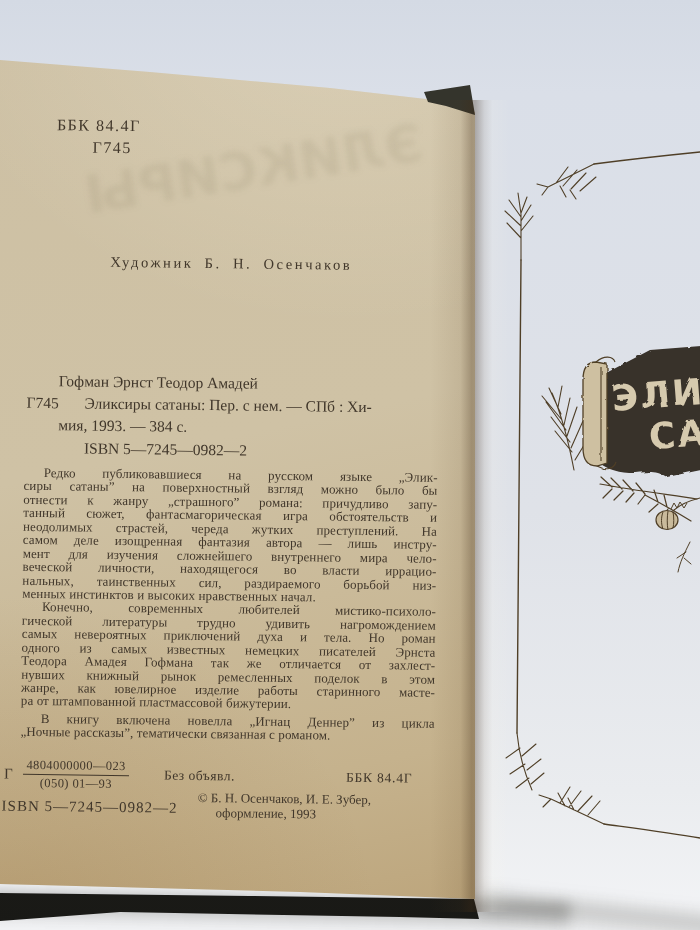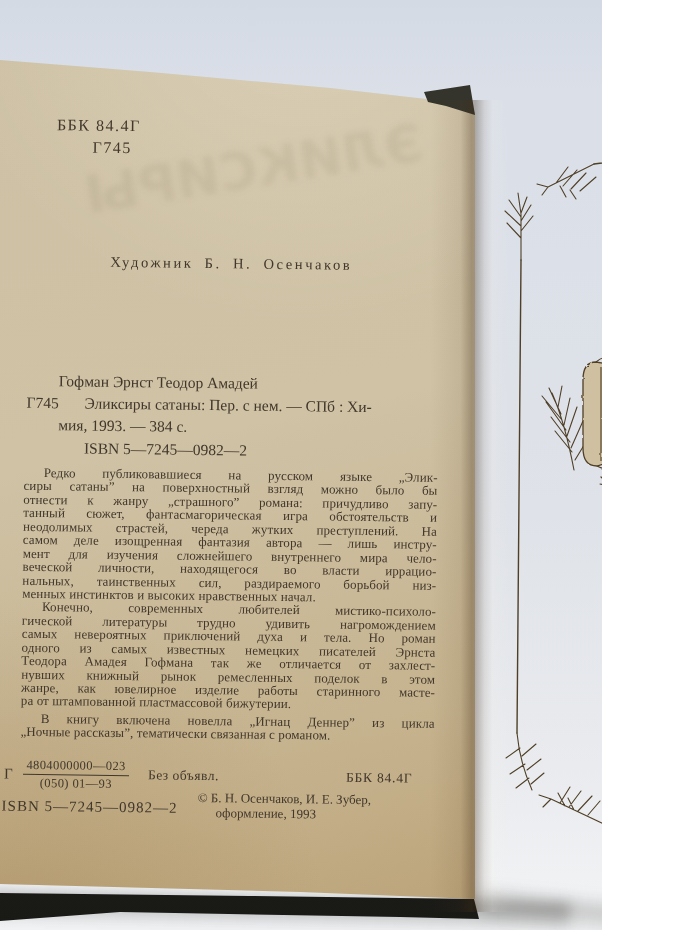--- a/index.html
+++ b/index.html
@@ -1,17 +1,17 @@
 <!DOCTYPE html>
 <html><head>
 <meta charset="utf-8">
 <style>
   html,body{margin:0;padding:0;}
   .scene{
-    position:relative; width:602px; height:930px; overflow:hidden;
+    position:relative; width:700px; height:930px; overflow:hidden;
     background:linear-gradient(180deg,#d4dae4 0%,#dadfe8 10%,#dfe2e8 55%,#eaecef 85%,#f3f4f6 100%);
     font-family:"Liberation Serif", serif;
   }
 
   
   .floor-shadow{
     position:absolute; left:-10px; top:898px; width:580px; height:30px;
     background:linear-gradient(180deg, rgba(55,55,50,0.45), rgba(55,55,50,0));
     filter:blur(7px); transform:rotate(1.1deg);
   }
@@ -91,21 +91,21 @@
   .para{margin:0;}
   .para .jline{text-align:justify; text-align-last:justify; white-space:normal; height:13.45px; overflow:visible;}
   .para .jline:last-child{text-align-last:left;}
   .para .jline:first-child{text-indent:20px;}
   .p3{margin-top:4px;}
   .imprint{left:10px; top:758px; width:435px; font-size:13px; color:#41372b;}
   .imp-sign{left:2px; top:8px; font-size:15px;}
   .fraction{left:16px; top:0; width:116px; text-align:center; font-size:12.5px; letter-spacing:0.4px;}
   .fraction .num{border-bottom:1.3px solid #41372b; padding:0 3px 1px;}
   .fraction .den{padding-top:1px;}
-  .no-announce{left:146px; top:8px; font-size:13.5px; letter-spacing:0.5px;}
+  .no-announce{left:162px; top:8px; font-size:13.5px; letter-spacing:0.5px;}
   .imp-bbk{left:344px; top:8px; font-size:13.5px; letter-spacing:0.8px;}
   .imp-isbn{left:0px; top:40px; font-size:15px; letter-spacing:1px;}
   .copyright{left:196px; top:31px; font-size:13px; line-height:14.5px;}
 
   
   .rp-art{position:absolute; left:0; top:0;}
 </style>
 </head>
 <body>
 

